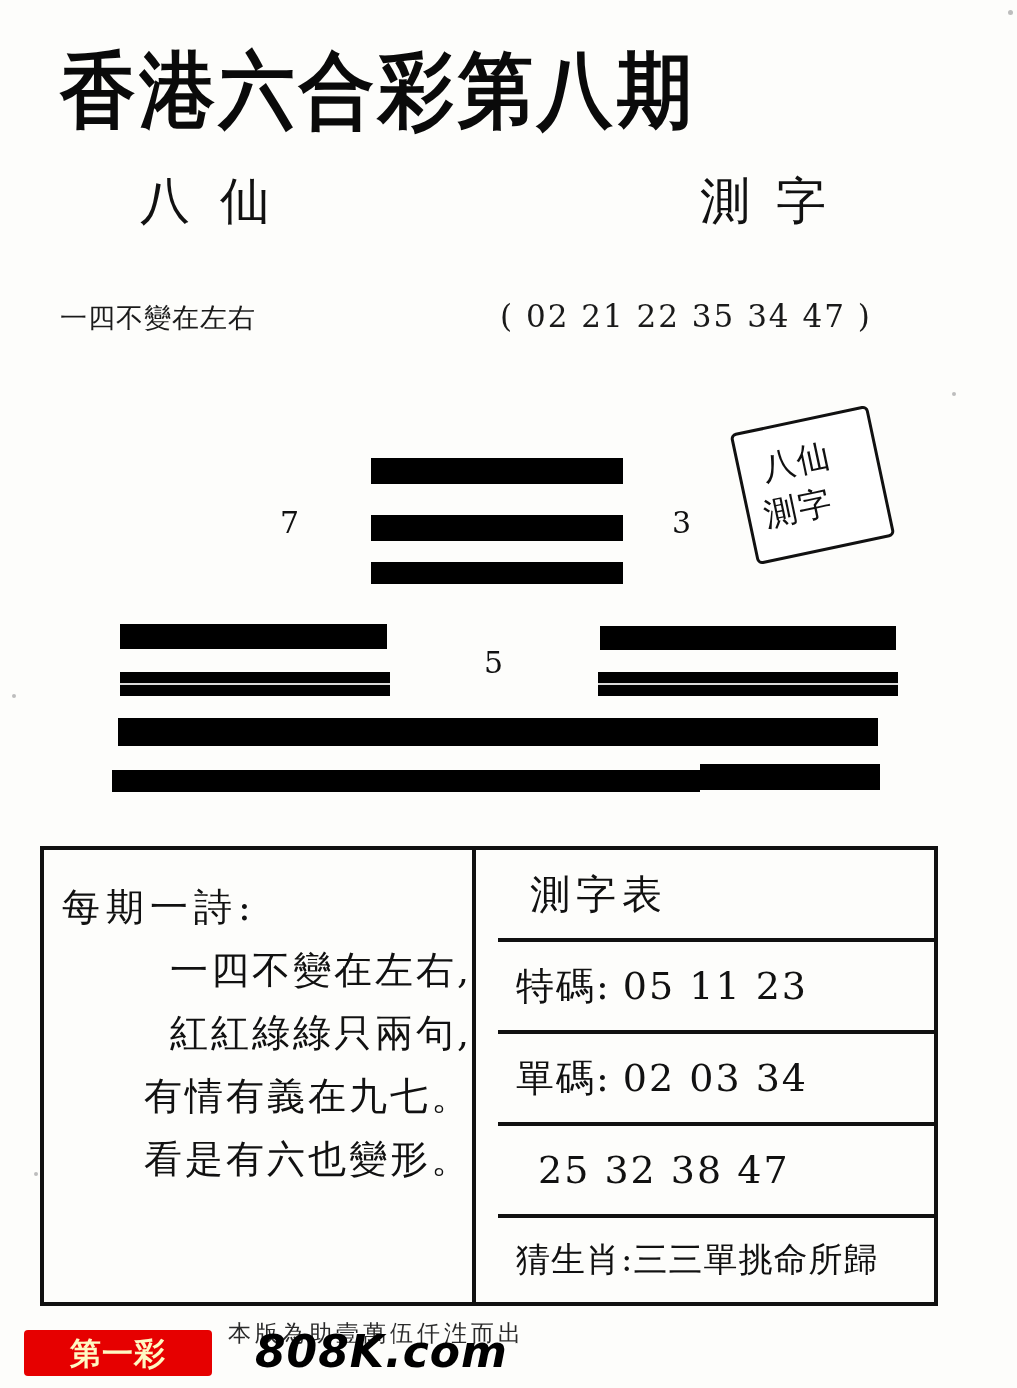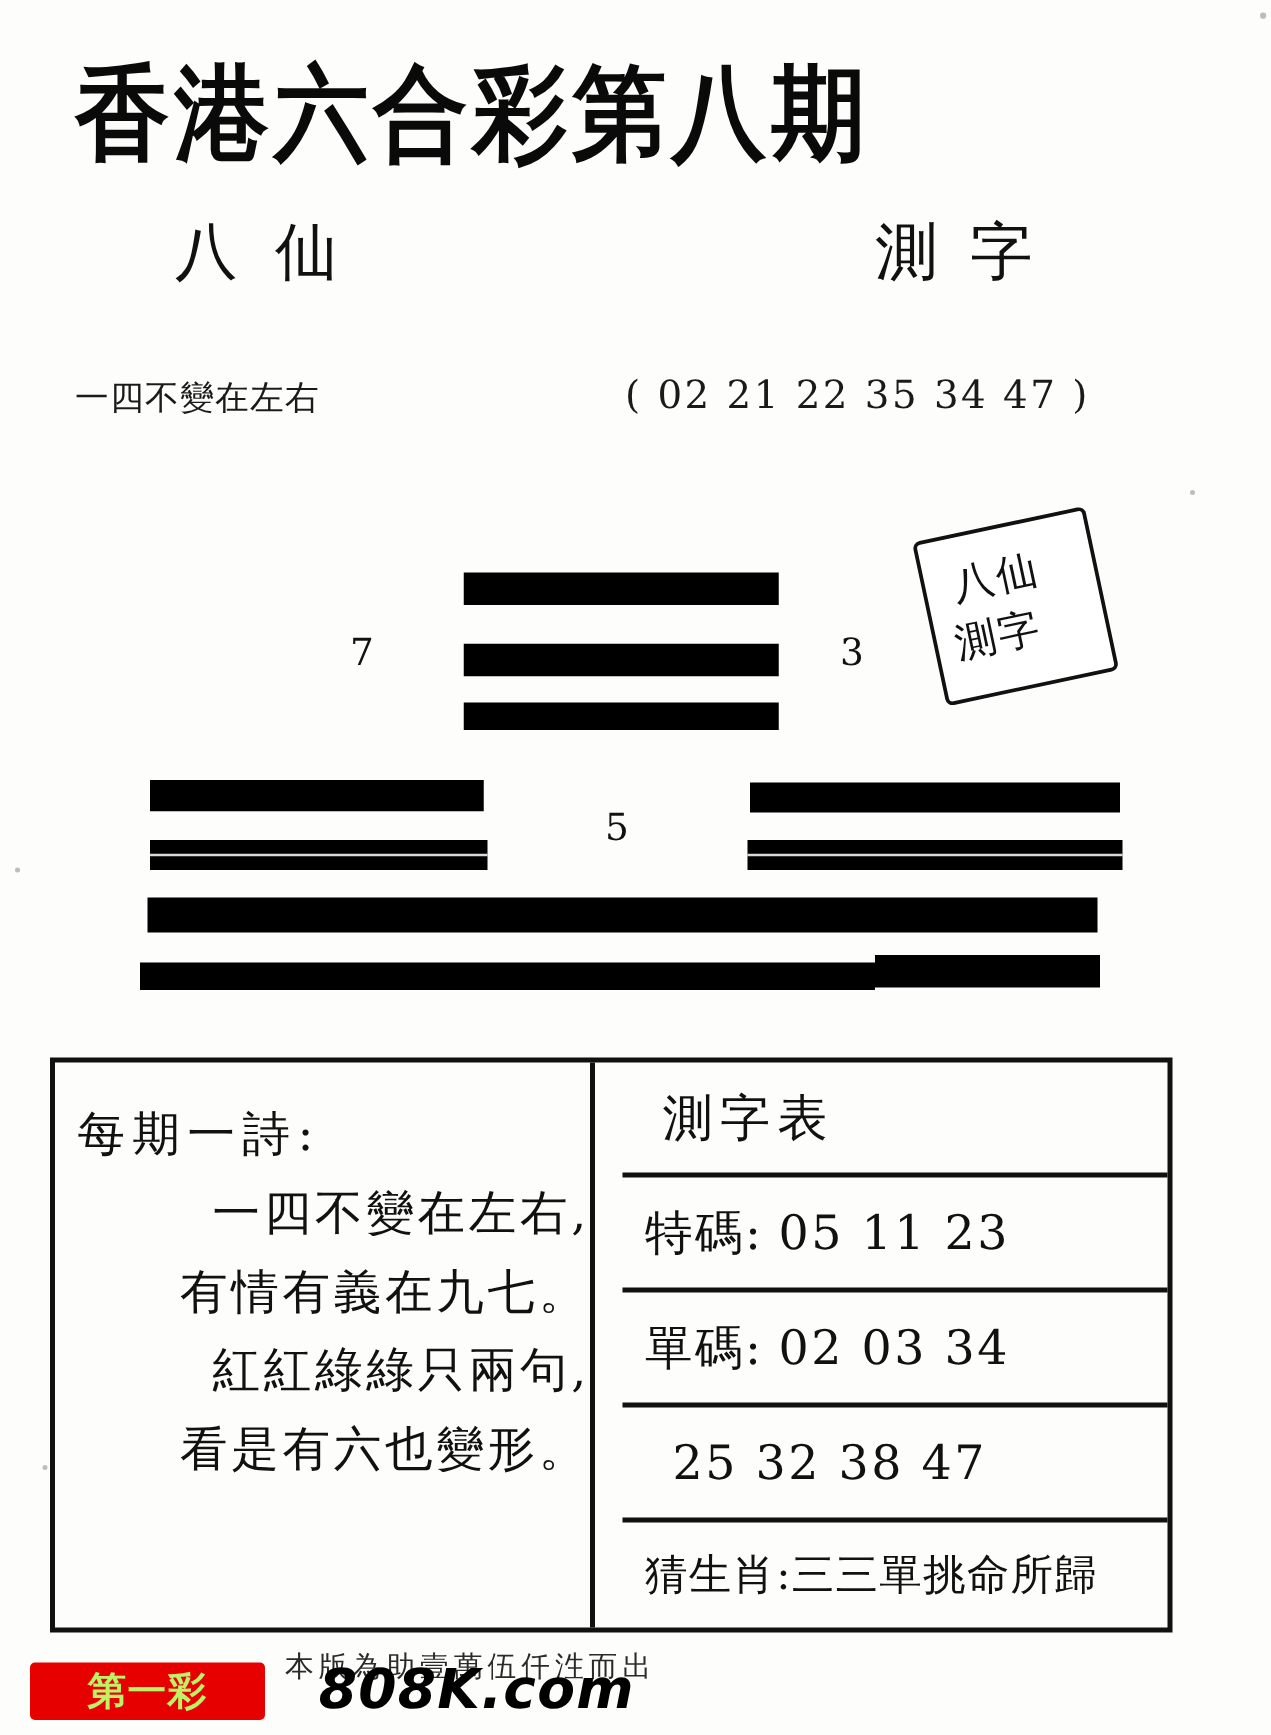--- a/index.html
+++ b/index.html
@@ -195,21 +195,21 @@
     top: 1330px;
     width: 188px;
     height: 46px;
     background: #e60000;
     border-radius: 4px;
   }
   .wm-box span {
     display: block;
     text-align: center;
     line-height: 46px;
-    color: #bef264;
+    color: #fef9c3;
     font-family: "DejaVu Sans", sans-serif;
     font-weight: bold;
     font-size: 31px;
     letter-spacing: 1px;
     border-radius: 15px;
   }
   .wm-text {
     position: absolute;
     left: 216px;
     top: 1326px;
@@ -262,22 +262,22 @@
 
   <div class="stamp">
     <span class="s1">八仙</span>
     <span class="s2">測字</span>
   </div>
 
   <div class="table-box">
     <div class="col-left">
       <div class="poem-title">每期一詩:</div>
       <div class="poem-line">一四不變在左右,</div>
+      <div class="poem-line">紅紅綠綠只兩句,</div>
       <div class="poem-line">有情有義在九七。</div>
-      <div class="poem-line">紅紅綠綠只兩句,</div>
       <div class="poem-line">看是有六也變形。</div>
     </div>
     <div class="col-right">
       <div class="rcell r1">測字表</div>
       <div class="rcell r2">
         <span>特碼:</span>
         <span style="display:inline-block;width:12px;"></span>
         <span>05 11  23</span>
       </div>
       <div class="rcell r3">

